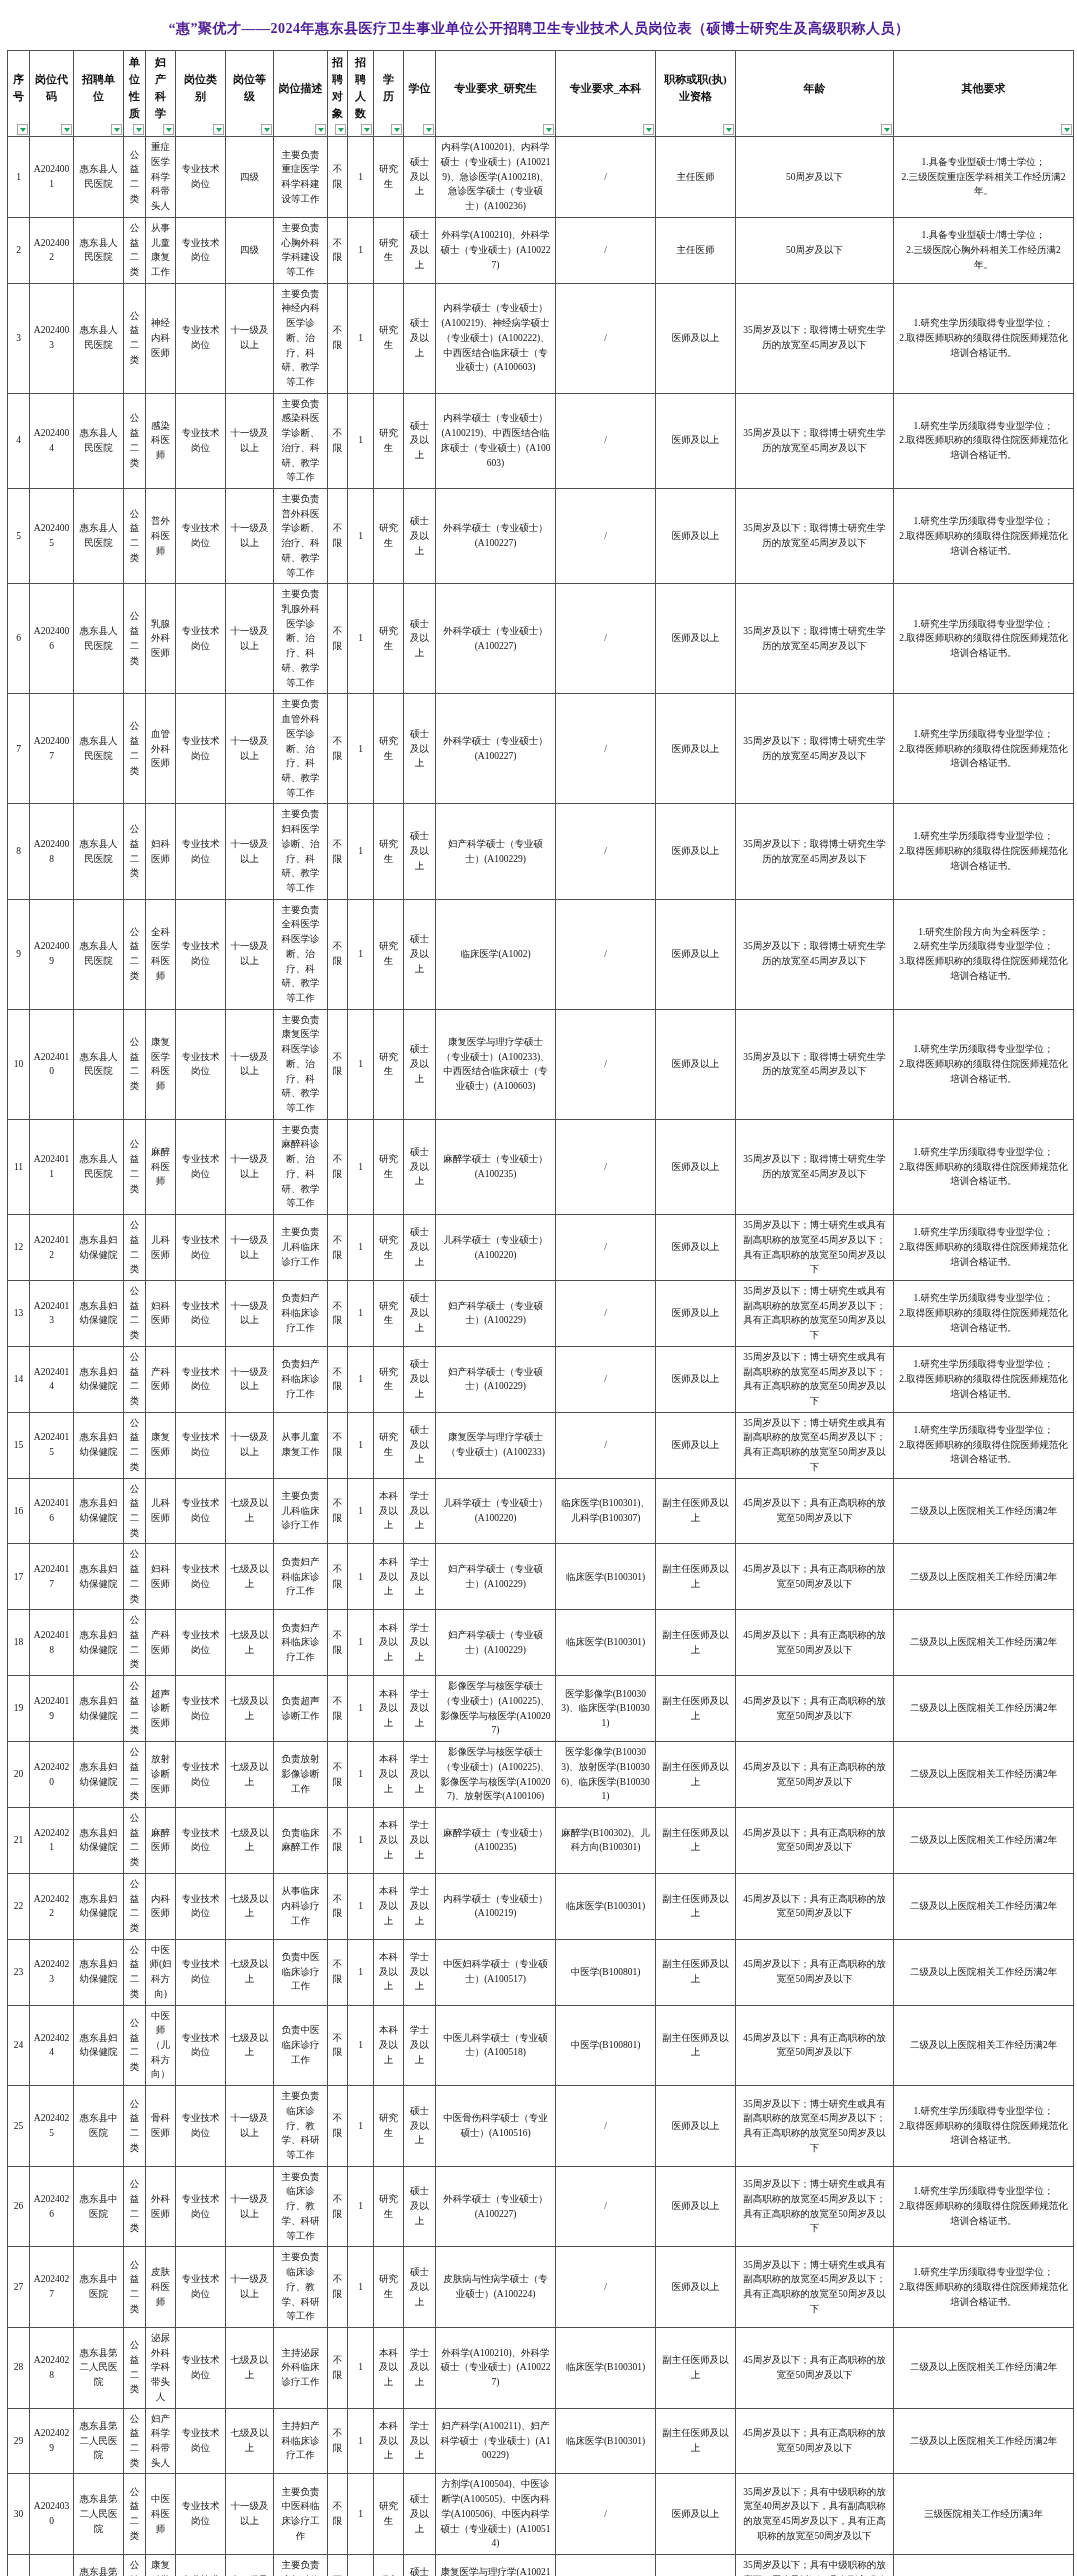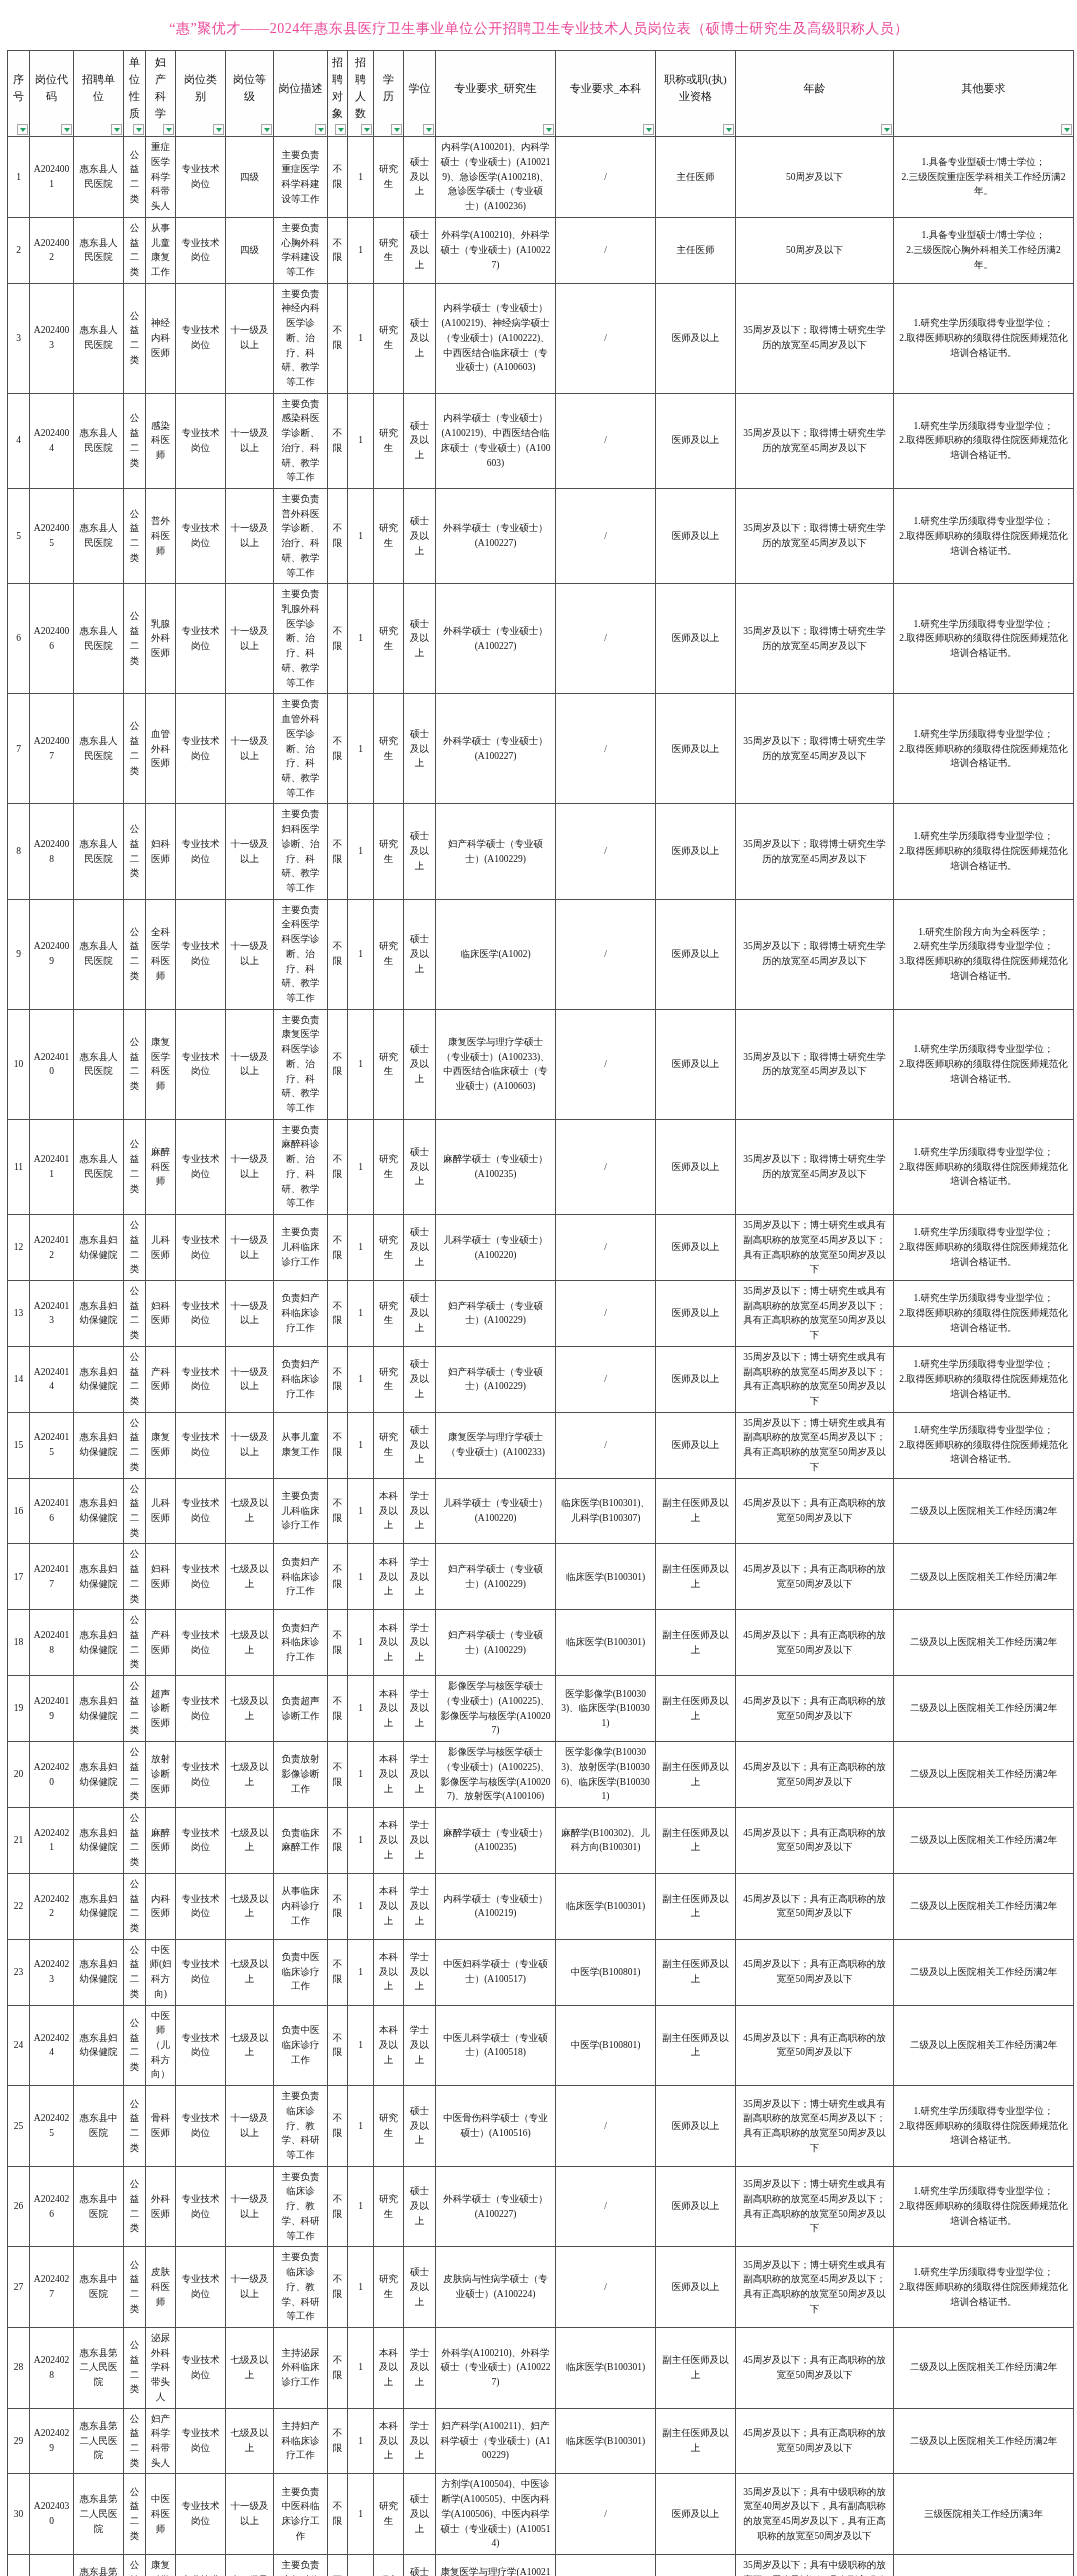--- a/index.html
+++ b/index.html
@@ -11,44 +11,44 @@
   .page{
     width:1078px;
     min-height:2576px;
     margin:0 auto;
     background:#fff;
     box-sizing:border-box;
     padding:6px 7px 10px 7px;
   }
   .title{
     text-align:center;
-    font-weight:normal;
+    font-weight:bold;
     font-size:14px;
     letter-spacing:0.5px;
     padding:14px 0 12px 0;
-    color:#ec4899;
+    color:#4c1d95;
   }
   table.positions{
     border-collapse:collapse;
     table-layout:fixed;
     width:1064px;
     font-size:9.5px;
     line-height:1.55;
   }
   table.positions th, table.positions td{
     border:1px solid #4f4f4f;
     vertical-align:middle;
     text-align:center;
     padding:3px 3px;
     word-break:break-all;
     white-space:pre-line;
     background:#fff;
   }
   table.positions th{
-    font-weight:normal;
+    font-weight:bold;
     font-size:11px;
     height:52px;
     position:relative;
     padding:3px 4px 14px 4px;
     background:#fefefe;
   }
   table.positions td.left, table.positions th.left{ text-align:center; }
   .filter-btn{
     position:absolute;
     right:1px;

